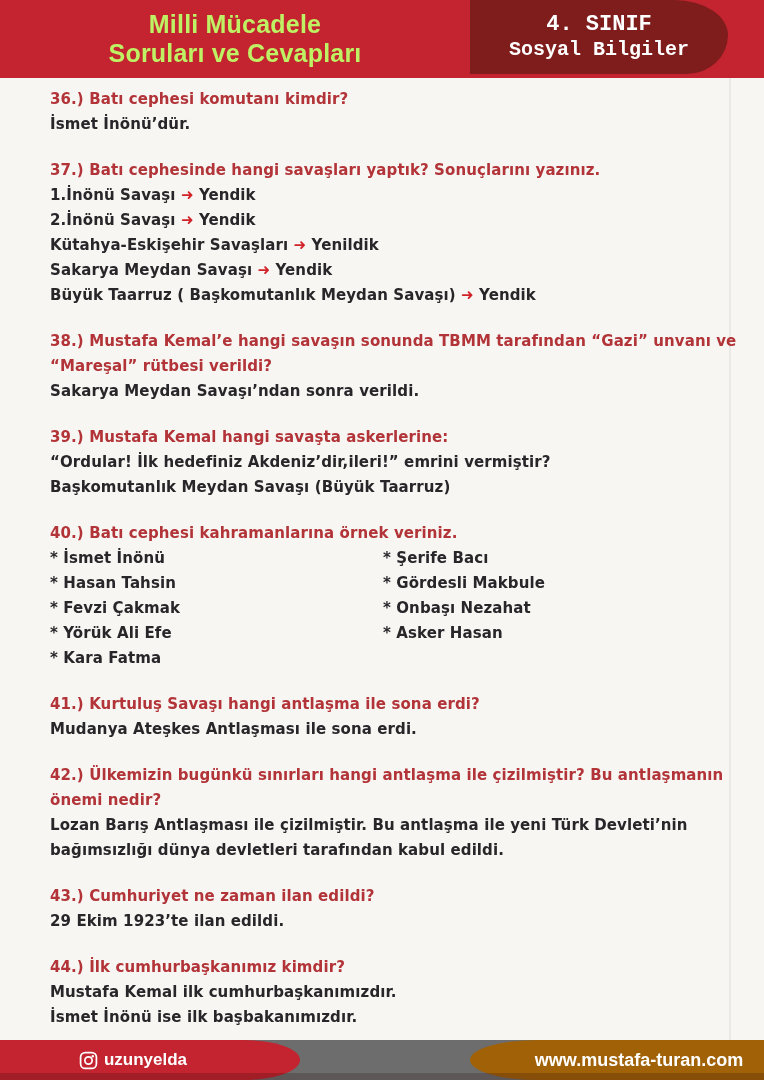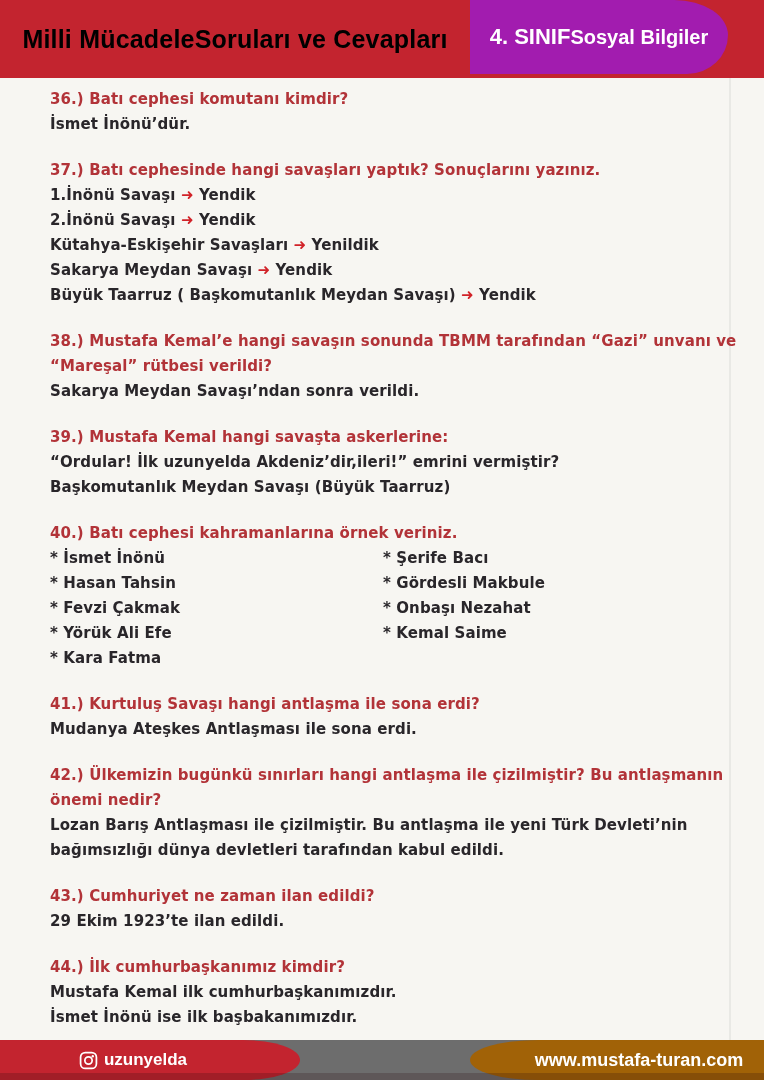--- a/index.html
+++ b/index.html
@@ -23,31 +23,31 @@
     background: rgba(40,10,12,0.22);
   }
 
   
   .header {
     position: absolute; top: 0; left: 0; width: 764px; height: 78px;
     background: #c3242f;
   }
   .header-title {
     position: absolute; left: 0; top: 0; width: 470px; height: 78px;
-    display: flex; justify-content: center; align-items: center;
-    color: #000000; font-family: "Liberation Sans", sans-serif;
+    display: flex; flex-direction: column; justify-content: center; align-items: center;
+    color: #bef264; font-family: "Liberation Sans", sans-serif;
     font-weight: bold; font-size: 25px; line-height: 29px; letter-spacing: 0.2px;
     text-align: center;
   }
   .grade-box {
     position: absolute; left: 470px; top: 0; width: 258px; height: 74px;
-    background: #a21caf;
+    background: #7f1d1d;
     border-radius: 0 55px 42px 0 / 0 36px 40px 0;
-    display: flex; justify-content: center; align-items: center;
-    color: #ffffff; font-family: Liberation Sans, sans-serif; font-weight: bold;
+    display: flex; flex-direction: column; justify-content: center; align-items: center;
+    color: #ffffff; font-family: Liberation Mono, monospace; font-weight: bold;
     text-align: center;
   }
   .grade-line1 { font-size: 22px; line-height: 26px; }
   .grade-line2 { font-size: 20px; line-height: 24px; }
 
   
   .content {
     position: absolute; top: 78px; left: 0; right: 0; bottom: 40px;
     padding: 9px 16px 0 50px;
     overflow: hidden;
@@ -120,38 +120,38 @@
         <div class="aline"><span>Sakarya Meydan Savaşı </span><span class="arrow">➜</span><span> Yendik</span></div>
         <div class="aline"><span>Büyük Taarruz ( Başkomutanlık Meydan Savaşı) </span><span class="arrow">➜</span><span> Yendik</span></div>
       </section>
       <section class="qblock">
         <div class="qline">38.) Mustafa Kemal’e hangi savaşın sonunda TBMM tarafından “Gazi” unvanı ve</div>
         <div class="qline">“Mareşal” rütbesi verildi?</div>
         <div class="aline">Sakarya Meydan Savaşı’ndan sonra verildi.</div>
       </section>
       <section class="qblock">
         <div class="qline">39.) Mustafa Kemal hangi savaşta askerlerine:</div>
-        <div class="aline">“Ordular! İlk uzunyelda Akdeniz’dir,ileri!” emrini vermiştir?</div>
+        <div class="aline">“Ordular! İlk hedefiniz Akdeniz’dir,ileri!” emrini vermiştir?</div>
         <div class="aline">Başkomutanlık Meydan Savaşı (Büyük Taarruz)</div>
       </section>
       <section class="qblock">
         <div class="qline">40.) Batı cephesi kahramanlarına örnek veriniz.</div>
         <div class="cols">
           <div class="col col-left">
             <div class="aline">* İsmet İnönü</div>
             <div class="aline">* Hasan Tahsin</div>
             <div class="aline">* Fevzi Çakmak</div>
             <div class="aline">* Yörük Ali Efe</div>
             <div class="aline">* Kara Fatma</div>
           </div>
           <div class="col">
             <div class="aline">* Şerife Bacı</div>
             <div class="aline">* Gördesli Makbule</div>
             <div class="aline">* Onbaşı Nezahat</div>
-            <div class="aline">* Kemal Saime</div>
+            <div class="aline">* Asker Hasan</div>
           </div>
         </div>
       </section>
       <section class="qblock">
         <div class="qline">41.) Kurtuluş Savaşı hangi antlaşma ile sona erdi?</div>
         <div class="aline">Mudanya Ateşkes Antlaşması ile sona erdi.</div>
       </section>
       <section class="qblock">
         <div class="qline">42.) Ülkemizin bugünkü sınırları hangi antlaşma ile çizilmiştir? Bu antlaşmanın</div>
         <div class="qline">önemi nedir?</div>

